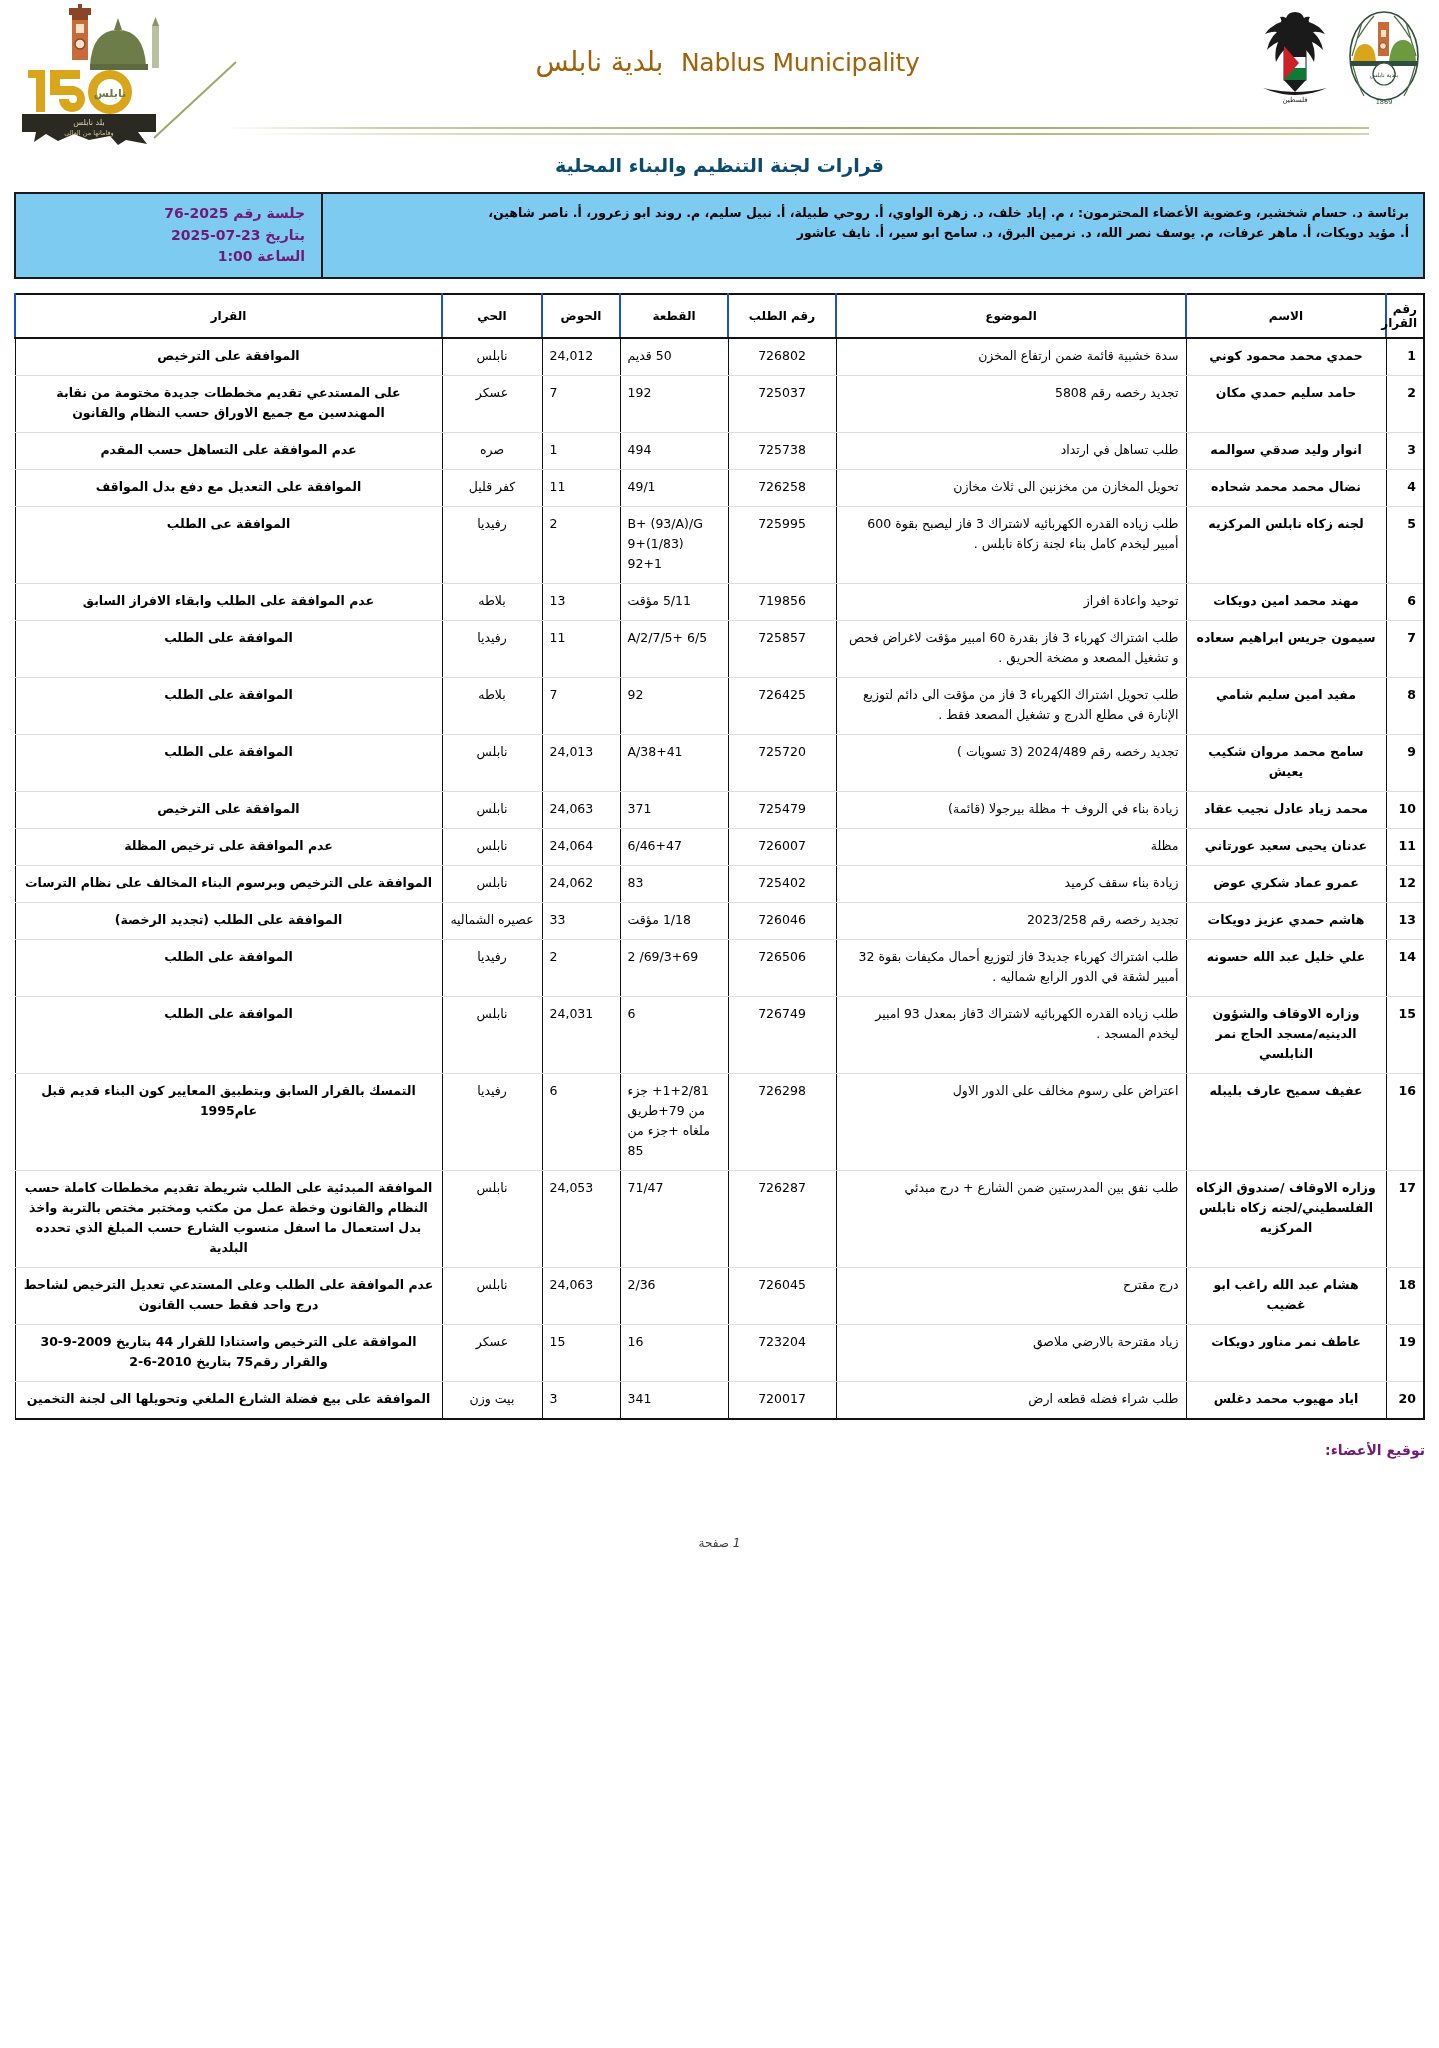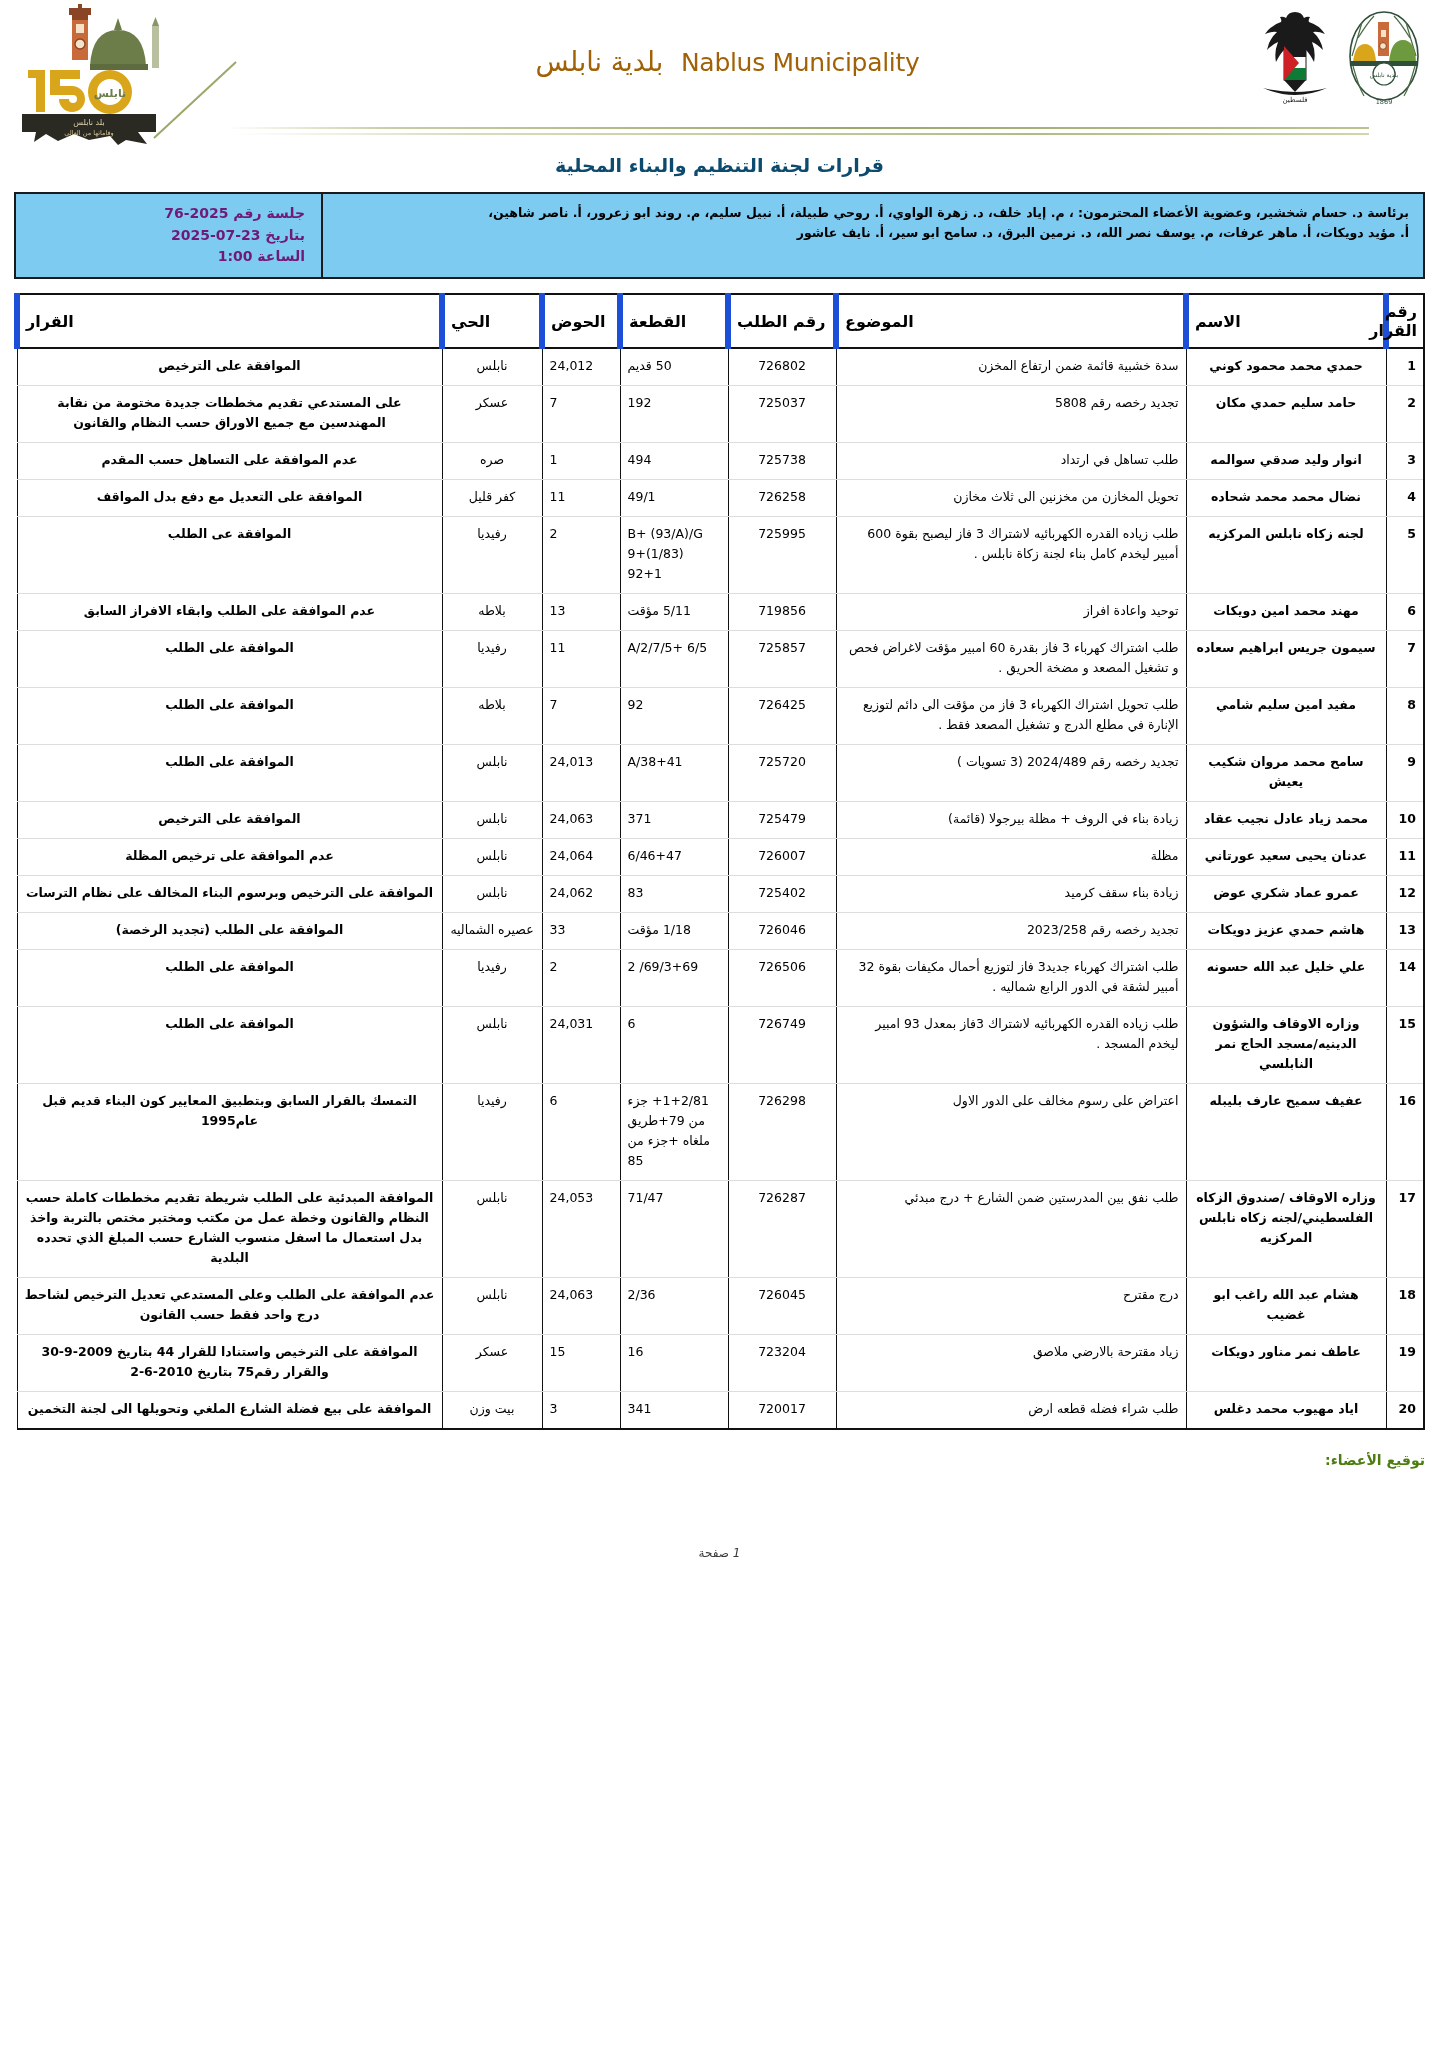--- a/index.html
+++ b/index.html
@@ -138,25 +138,25 @@
   }
   table.decisions {
     width: 100%;
     border-collapse: collapse;
     direction: rtl;
     table-layout: fixed;
   }
   table.decisions thead th {
     border-top: 2px solid #111;
     border-bottom: 2px solid #111;
-    border-left: 6px solid #1d4ed8;
+    border-left: 2px solid #1d4ed8;
     padding: 7px 6px;
-    font-size: 16px;
+    font-size: 12px;
     font-weight: bold;
-    text-align: left;
+    text-align: center;
     vertical-align: middle;
     background: #fff;
     color: #000;
   }
   table.decisions thead th:first-child { border-right: 2px solid #111; }
 
   table.decisions tbody td {
     border-left: 1px solid #111;
     border-bottom: 1px solid #dddddd;
     padding: 7px 7px 9px 7px;
@@ -175,21 +175,21 @@
   .c-parcel  { width: 108px; text-align: left;  padding-left: 10px; }
   .c-basin   { width: 78px;  text-align: left;  padding-left: 10px; }
   .c-hood    { width: 100px; text-align: center; }
   .c-dec     { text-align: center; font-weight: bold; }
 
   
   .signatures {
     margin: 22px 14px 0 14px;
     font-size: 14px;
     font-weight: bold;
-    color: #4d7c0f;
+    color: #701a75;
     direction: rtl;
   }
   .page-number {
     margin-top: 78px;
     text-align: center;
     font-size: 12px;
     color: #3a3a3a;
   }
   .page-number .pg { font-style: italic; }
 </style>

